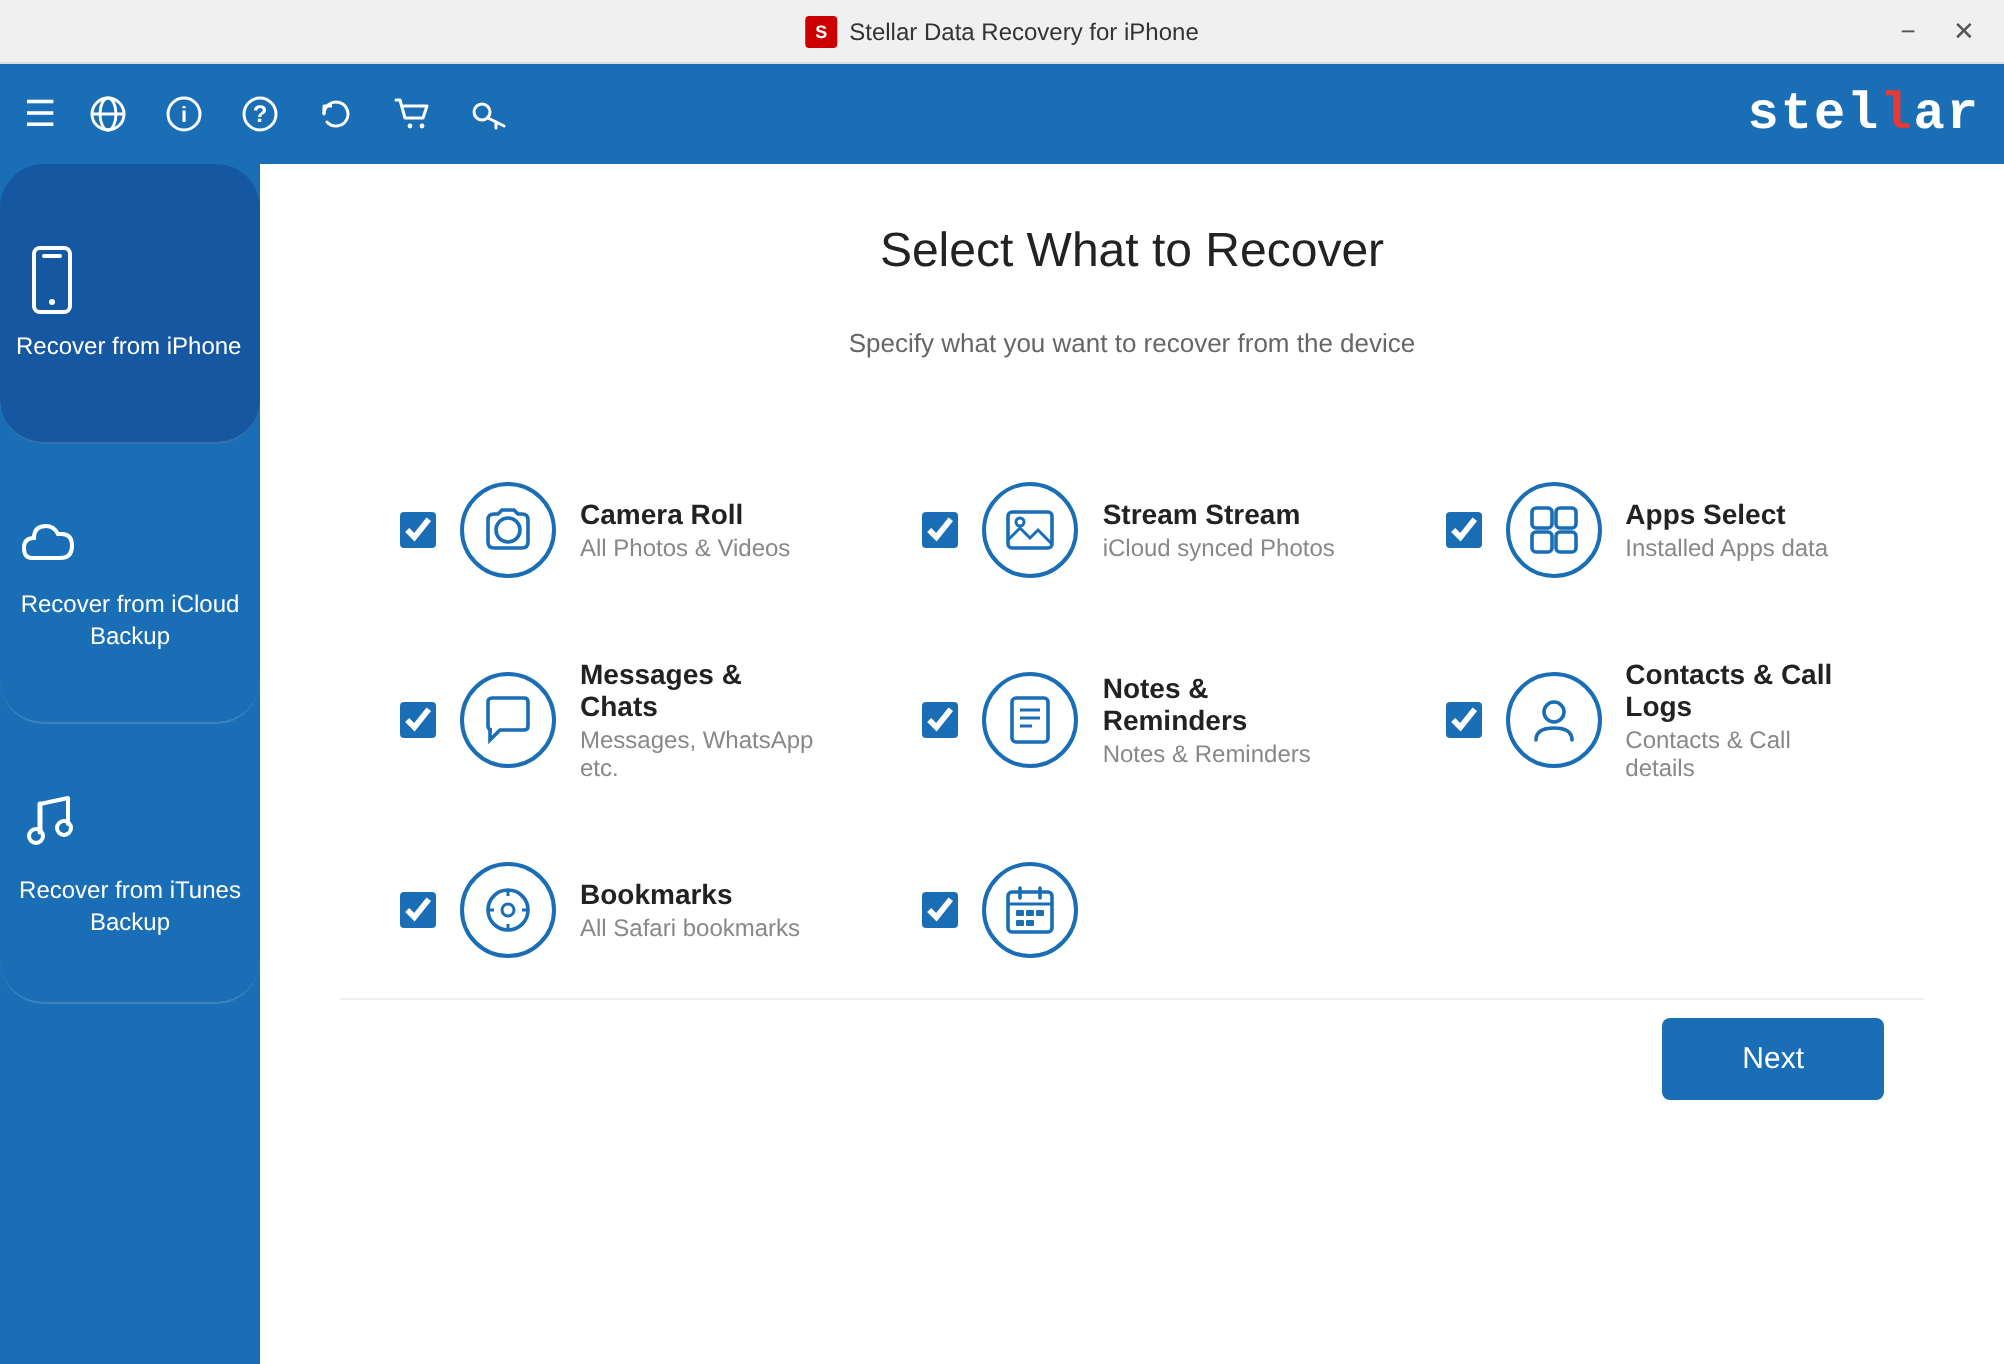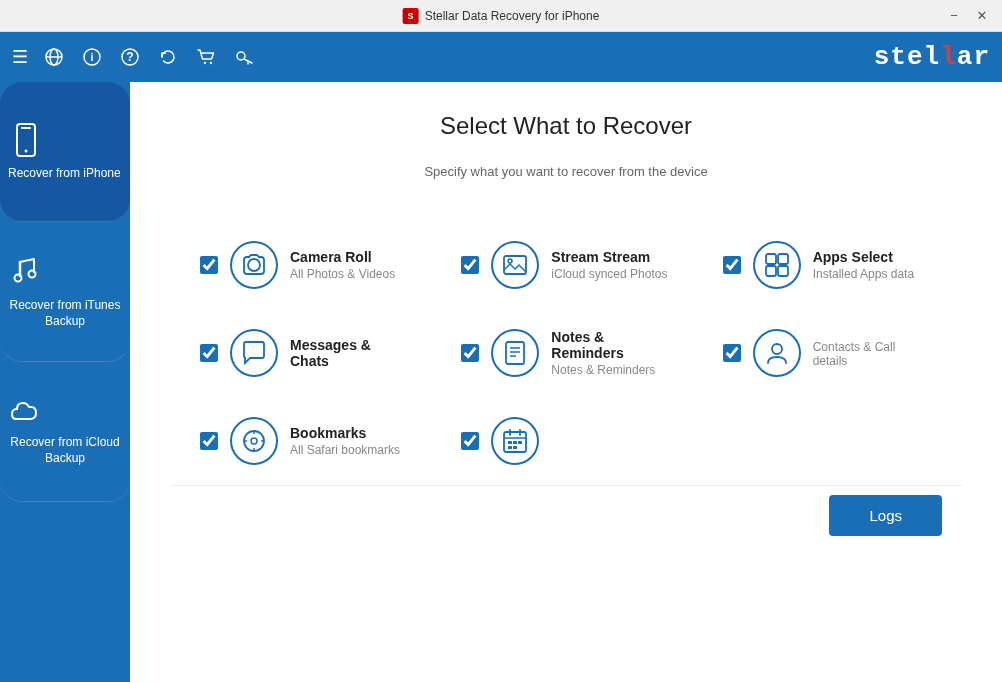--- a/index.html
+++ b/index.html
@@ -271,37 +271,37 @@
         <svg width="36" height="36" viewBox="0 0 36 36" fill="none">
           <rect x="9" y="2" width="18" height="32" rx="3" stroke="white" stroke-width="2"></rect>
           <line x1="14" y1="6" x2="22" y2="6" stroke="white" stroke-width="2" stroke-linecap="round"></line>
           <circle cx="18" cy="29" r="1.5" fill="white"></circle>
         </svg>
       </div>
       <span class="sidebar-item-label">Recover from iPhone</span>
     </div>
     <div class="sidebar-item">
       <div class="sidebar-item-icon">
+        <svg width="40" height="30" viewBox="0 0 40 30" fill="none">
+          <path d="M8 22 Q4 22 4 17 Q4 12 9 12 Q9 6 15 6 Q19 6 21 10 Q22 10 23 10 Q28 10 28 16 Q28 22 22 22 Z" stroke="white" stroke-width="2" fill="none"></path>
+        </svg>
+      </div>
+      <span class="sidebar-item-label">Recover from iCloud Backup</span>
+    </div>
+    <div class="sidebar-item">
+      <div class="sidebar-item-icon">
         <svg width="36" height="36" viewBox="0 0 36 36" fill="none">
           <path d="M12 8 L12 22" stroke="white" stroke-width="2.5" stroke-linecap="round"></path>
           <path d="M12 8 L26 5 L26 18" stroke="white" stroke-width="2" stroke-linecap="round" stroke-linejoin="round"></path>
           <circle cx="10" cy="24" r="3.5" stroke="white" stroke-width="2"></circle>
           <circle cx="24" cy="20" r="3.5" stroke="white" stroke-width="2"></circle>
         </svg>
       </div>
       <span class="sidebar-item-label">Recover from iTunes Backup</span>
     </div>
-    <div class="sidebar-item">
-      <div class="sidebar-item-icon">
-        <svg width="40" height="30" viewBox="0 0 40 30" fill="none">
-          <path d="M8 22 Q4 22 4 17 Q4 12 9 12 Q9 6 15 6 Q19 6 21 10 Q22 10 23 10 Q28 10 28 16 Q28 22 22 22 Z" stroke="white" stroke-width="2" fill="none"></path>
-        </svg>
-      </div>
-      <span class="sidebar-item-label">Recover from iCloud Backup</span>
-    </div>
   </div>
 
   <div class="content">
     <h1 class="content-title">Select What to Recover</h1>
     <p class="content-subtitle">Specify what you want to recover from the device</p>
 
     <div class="recovery-grid" id="recovery-grid">
 
     <div class="recovery-item">
       <input type="checkbox" class="recovery-checkbox" checked="" style="">
@@ -347,20 +347,21 @@
     </div>
         <div class="recovery-item">
       <input type="checkbox" class="recovery-checkbox" checked="" style="">
       <div class="recovery-icon-wrap">
             <svg width="28" height="28" viewBox="0 0 28 28" fill="none">
               <path d="M4 5 Q4 3 6 3 L22 3 Q24 3 24 5 L24 17 Q24 19 22 19 L10 19 L5 24 L5 19 L6 19 Q4 19 4 17 Z" stroke="#1a6eb5" stroke-width="1.8" fill="none"></path>
             </svg>
           </div>
       <div class="recovery-text">
         <div class="recovery-name">Messages &amp; Chats</div>
+        <div class="recovery-desc">Messages, WhatsApp etc.</div>
       </div>
     </div>
         <div class="recovery-item">
       <input type="checkbox" class="recovery-checkbox" checked="" style="">
       <div class="recovery-icon-wrap">
             <svg width="28" height="28" viewBox="0 0 28 28" fill="none">
               <rect x="5" y="3" width="18" height="22" rx="2" stroke="#1a6eb5" stroke-width="1.8" fill="none"></rect>
               <line x1="9" y1="9" x2="19" y2="9" stroke="#1a6eb5" stroke-width="1.5"></line>
               <line x1="9" y1="13" x2="19" y2="13" stroke="#1a6eb5" stroke-width="1.5"></line>
               <line x1="9" y1="17" x2="15" y2="17" stroke="#1a6eb5" stroke-width="1.5"></line>
@@ -373,20 +374,21 @@
     </div>
         <div class="recovery-item">
       <input type="checkbox" class="recovery-checkbox" checked="" style="">
       <div class="recovery-icon-wrap">
             <svg width="28" height="28" viewBox="0 0 28 28" fill="none">
               <circle cx="14" cy="10" r="5" stroke="#1a6eb5" stroke-width="1.8" fill="none"></circle>
               <path d="M5 24 Q5 18 14 18 Q23 18 23 24" stroke="#1a6eb5" stroke-width="1.8" fill="none" stroke-linecap="round"></path>
             </svg>
           </div>
       <div class="recovery-text">
+        <div class="recovery-name">Contacts &amp; Call Logs</div>
         <div class="recovery-desc">Contacts &amp; Call details</div>
       </div>
     </div>
         <div class="recovery-item">
       <input type="checkbox" class="recovery-checkbox" checked="" style="">
       <div class="recovery-icon-wrap">
             <svg width="28" height="28" viewBox="0 0 28 28" fill="none">
               <circle cx="14" cy="14" r="10" stroke="#1a6eb5" stroke-width="1.8" fill="none"></circle>
               <line x1="14" y1="4" x2="14" y2="7" stroke="#1a6eb5" stroke-width="1.5"></line>
               <line x1="14" y1="21" x2="14" y2="24" stroke="#1a6eb5" stroke-width="1.5"></line>
@@ -412,17 +414,17 @@
               <rect x="12" y="14" width="4" height="3" rx="0.5" fill="#1a6eb5"></rect>
               <rect x="17" y="14" width="4" height="3" rx="0.5" fill="#1a6eb5"></rect>
               <rect x="7" y="19" width="4" height="3" rx="0.5" fill="#1a6eb5"></rect>
               <rect x="12" y="19" width="4" height="3" rx="0.5" fill="#1a6eb5"></rect>
             </svg>
           </div>
     </div>
       </div>
 
     <div class="footer">
-      <button class="next-btn">Logs</button>
+      <button class="next-btn">Next</button>
     </div>
   </div>
 
 </div>
 
 </body></html>

